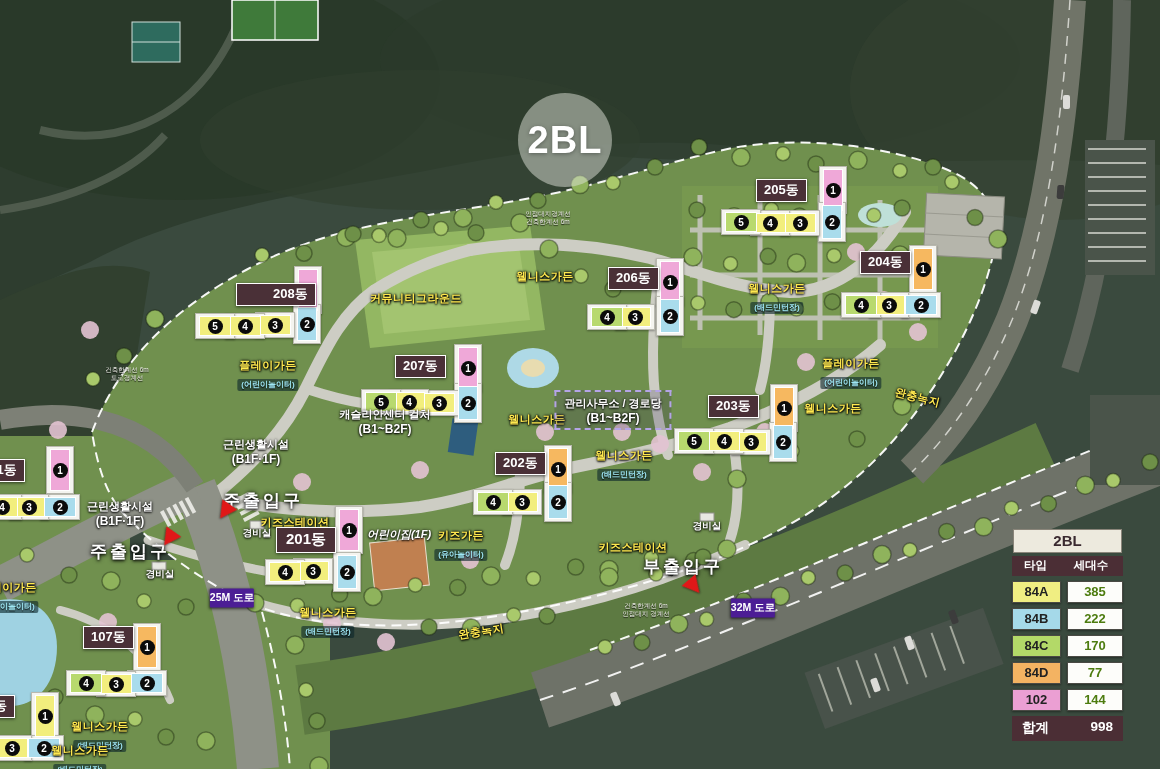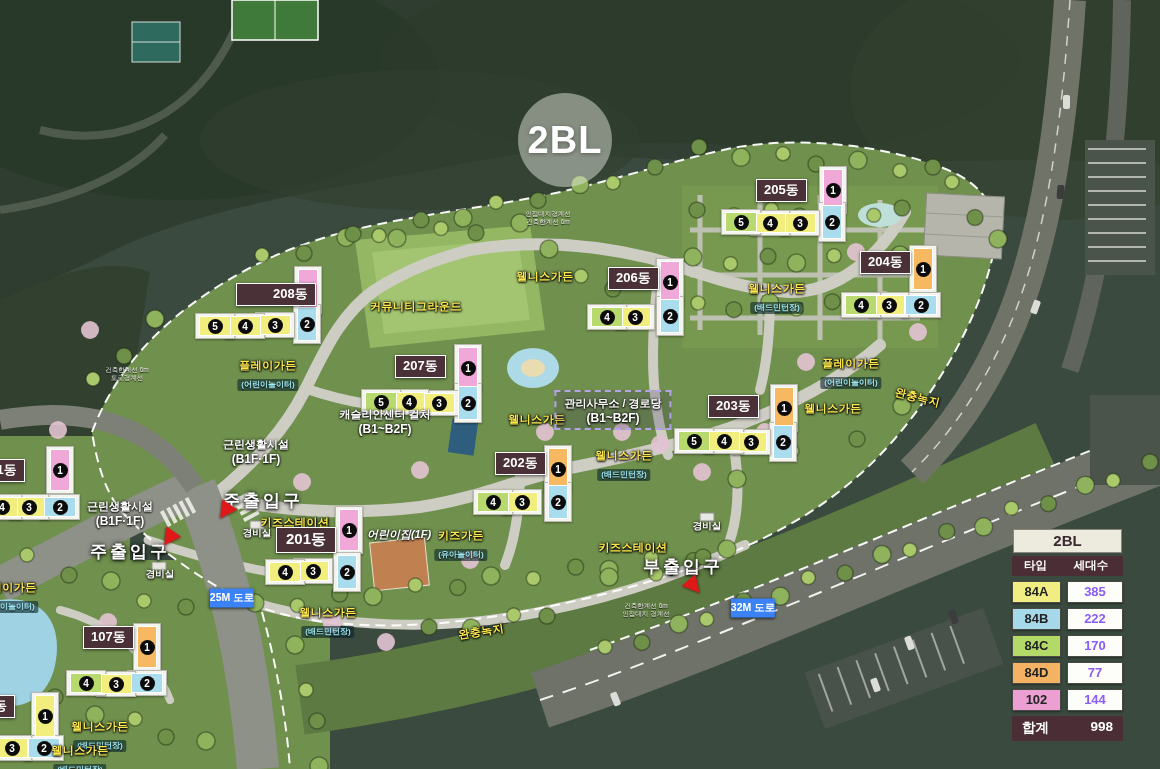--- a/index.html
+++ b/index.html
@@ -19,21 +19,21 @@
   .lbl{position:absolute;transform:translate(-50%,-50%);text-align:center;white-space:nowrap;z-index:5;}
   .lbl .main-y{color:#ffe94f;font-weight:bold;font-size:11px;letter-spacing:.5px;
         text-shadow:0 1px 2px #000,0 0 3px #000,1px 0 2px #000;}
   .lbl .sub-c{display:inline-block;margin-top:1px;color:#9fe8f5;font-size:8px;font-weight:bold;
         background:rgba(8,36,42,.6);padding:0 4px 1px;border-radius:2px;text-shadow:0 1px 1px #000;}
   .lbl .main-w{color:#fff;font-weight:bold;font-size:11px;text-shadow:0 1px 2px #000,0 0 3px #000;}
   .lbl .main-w2{color:#fff;font-weight:bold;font-size:9.5px;text-shadow:0 1px 2px #000,0 0 3px #000;}
   .lbl .sub-w{display:block;color:#fff;font-weight:bold;font-size:12px;text-shadow:0 1px 2px #000,0 0 3px #000;}
   .lbl .big-w{color:#fff;font-weight:bold;font-size:17px;letter-spacing:3px;
         text-shadow:0 1px 3px #000,0 0 5px rgba(0,0,0,.9);}
-  .lbl .roadbox{display:inline-block;background:#3b82f6;color:#fff;font-weight:bold;font-size:10.5px;
+  .lbl .roadbox{display:inline-block;background:#4c1d95;color:#fff;font-weight:bold;font-size:10.5px;
         padding:2px 0 3px;box-shadow:0 1px 3px rgba(0,0,0,.6);border-radius:1px;}
   .lbl .tiny1,.lbl .tiny2{display:block;color:#f0f0ea;font-size:6.5px;line-height:8px;
         text-shadow:0 1px 1px #000;}
   .lbl.boxy .inner{border:2px dashed #ffd83a;background:rgba(70,64,10,.18);padding:1px 8px 3px;}
   .lbl.boxp .inner{border:2px dashed #b4a4e6;background:rgba(48,40,84,.22);padding:1px 8px 3px;}
   .lbl.boxy .main-w,.lbl.boxp .main-w{font-size:11px;}
   
   .arrow{position:absolute;width:0;height:0;border-left:9px solid transparent;border-right:9px solid transparent;
         border-top:17px solid #e01818;z-index:6;filter:drop-shadow(0 1px 1px rgba(0,0,0,.6));}
   
@@ -44,21 +44,21 @@
   
   #legend{position:absolute;left:1012px;top:529px;width:111px;z-index:10;font-weight:bold;}
   #legend .hdr{background:#edeade;color:#3a2a30;text-align:center;font-size:15px;padding:2px 0 3px;
         border:1px solid #8a857a;margin:0 1px 3px;}
   #legend .cols{background:#4b2e35;color:#fff;display:flex;font-size:11.5px;padding:2px 0 3px;margin-bottom:5px;}
   #legend .cols span:first-child{width:47px;text-align:center;}
   #legend .cols span:last-child{flex:1;text-align:center;}
   #legend .lrow{display:flex;gap:6px;margin-bottom:5px;}
   #legend .tcell{width:49px;text-align:center;font-size:13px;color:#222;border:1px solid #4a4a44;
         padding:2px 0 3px;box-shadow:0 1px 2px rgba(0,0,0,.4);}
-  #legend .ccell{flex:1;text-align:center;font-size:13px;color:#8b5cf6;background:#fdfdfa;
+  #legend .ccell{flex:1;text-align:center;font-size:13px;color:#4d7c0f;background:#fdfdfa;
         border:1px solid #4a4a44;padding:2px 0 3px;box-shadow:0 1px 2px rgba(0,0,0,.4);}
   #legend .tot{background:#4b2e35;color:#fff;display:flex;justify-content:space-between;
         font-size:13.5px;padding:3px 10px 4px;margin-top:1px;}
 </style>
 </head>
 <body>
 
 <div id="stage">
 
   <svg id="terrain" width="1160" height="769" viewBox="0 0 1160 769">
@@ -475,21 +475,21 @@
       <div class="upad" style="left: 31px; top: 692px; width: 28px; height: 48px;"></div>
       <div class="upad" style="left: 24px; top: 735px; width: 40px; height: 26px;"></div>
       <div class="upad" style="left: -8px; top: 735px; width: 40px; height: 26px;"></div>
       <div class="ublk" style="left: 35px; top: 695px; width: 20px; height: 42px; background: rgb(242, 238, 125);"></div>
       <div class="ucir" style="left: 37.5px; top: 708.5px;">1</div>
       <div class="ublk" style="left: 28px; top: 738px; width: 32px; height: 20px; background: rgb(169, 220, 236);"></div>
       <div class="ucir" style="left: 36.5px; top: 740.5px;">2</div>
       <div class="ublk" style="left: -4px; top: 738px; width: 32px; height: 20px; background: rgb(242, 238, 125);"></div>
       <div class="ucir" style="left: 4.5px; top: 740.5px;">3</div>
       <div class="bldg-label" style="left: -14px; top: 695px;">동</div>
-      <div class="lbl y" style="left: 416px; top: 305px;"><span class="main-y">커뮤니티그라운드</span></div>
+      <div class="lbl y" style="left: 416px; top: 297px;"><span class="main-y">커뮤니티그라운드</span></div>
       <div class="lbl y" style="left: 545px; top: 275px;"><span class="main-y">웰니스가든</span></div>
       <div class="lbl y" style="left: 777px; top: 296px;"><span class="main-y">웰니스가든</span><div><span class="sub-c">(배드민턴장)</span></div></div>
       <div class="lbl y" style="left: 851px; top: 371px;"><span class="main-y">플레이가든</span><div><span class="sub-c">(어린이놀이터)</span></div></div>
       <div class="lbl y" style="left: 268px; top: 373px;"><span class="main-y">플레이가든</span><div><span class="sub-c">(어린이놀이터)</span></div></div>
       <div class="lbl y" style="left: 833px; top: 407px;"><span class="main-y">웰니스가든</span></div>
       <div class="lbl y" style="left: 537px; top: 418px;"><span class="main-y">웰니스가든</span></div>
       <div class="lbl y" style="left: 624px; top: 463px;"><span class="main-y">웰니스가든</span><div><span class="sub-c">(배드민턴장)</span></div></div>
       <div class="lbl y" style="left: 295px; top: 521px;"><span class="main-y">키즈스테이션</span></div>
       <div class="lbl y" style="left: 461px; top: 543px;"><span class="main-y">키즈가든</span><div><span class="sub-c">(유아놀이터)</span></div></div>
       <div class="lbl y" style="left: 633px; top: 546px;"><span class="main-y">키즈스테이션</span></div>

